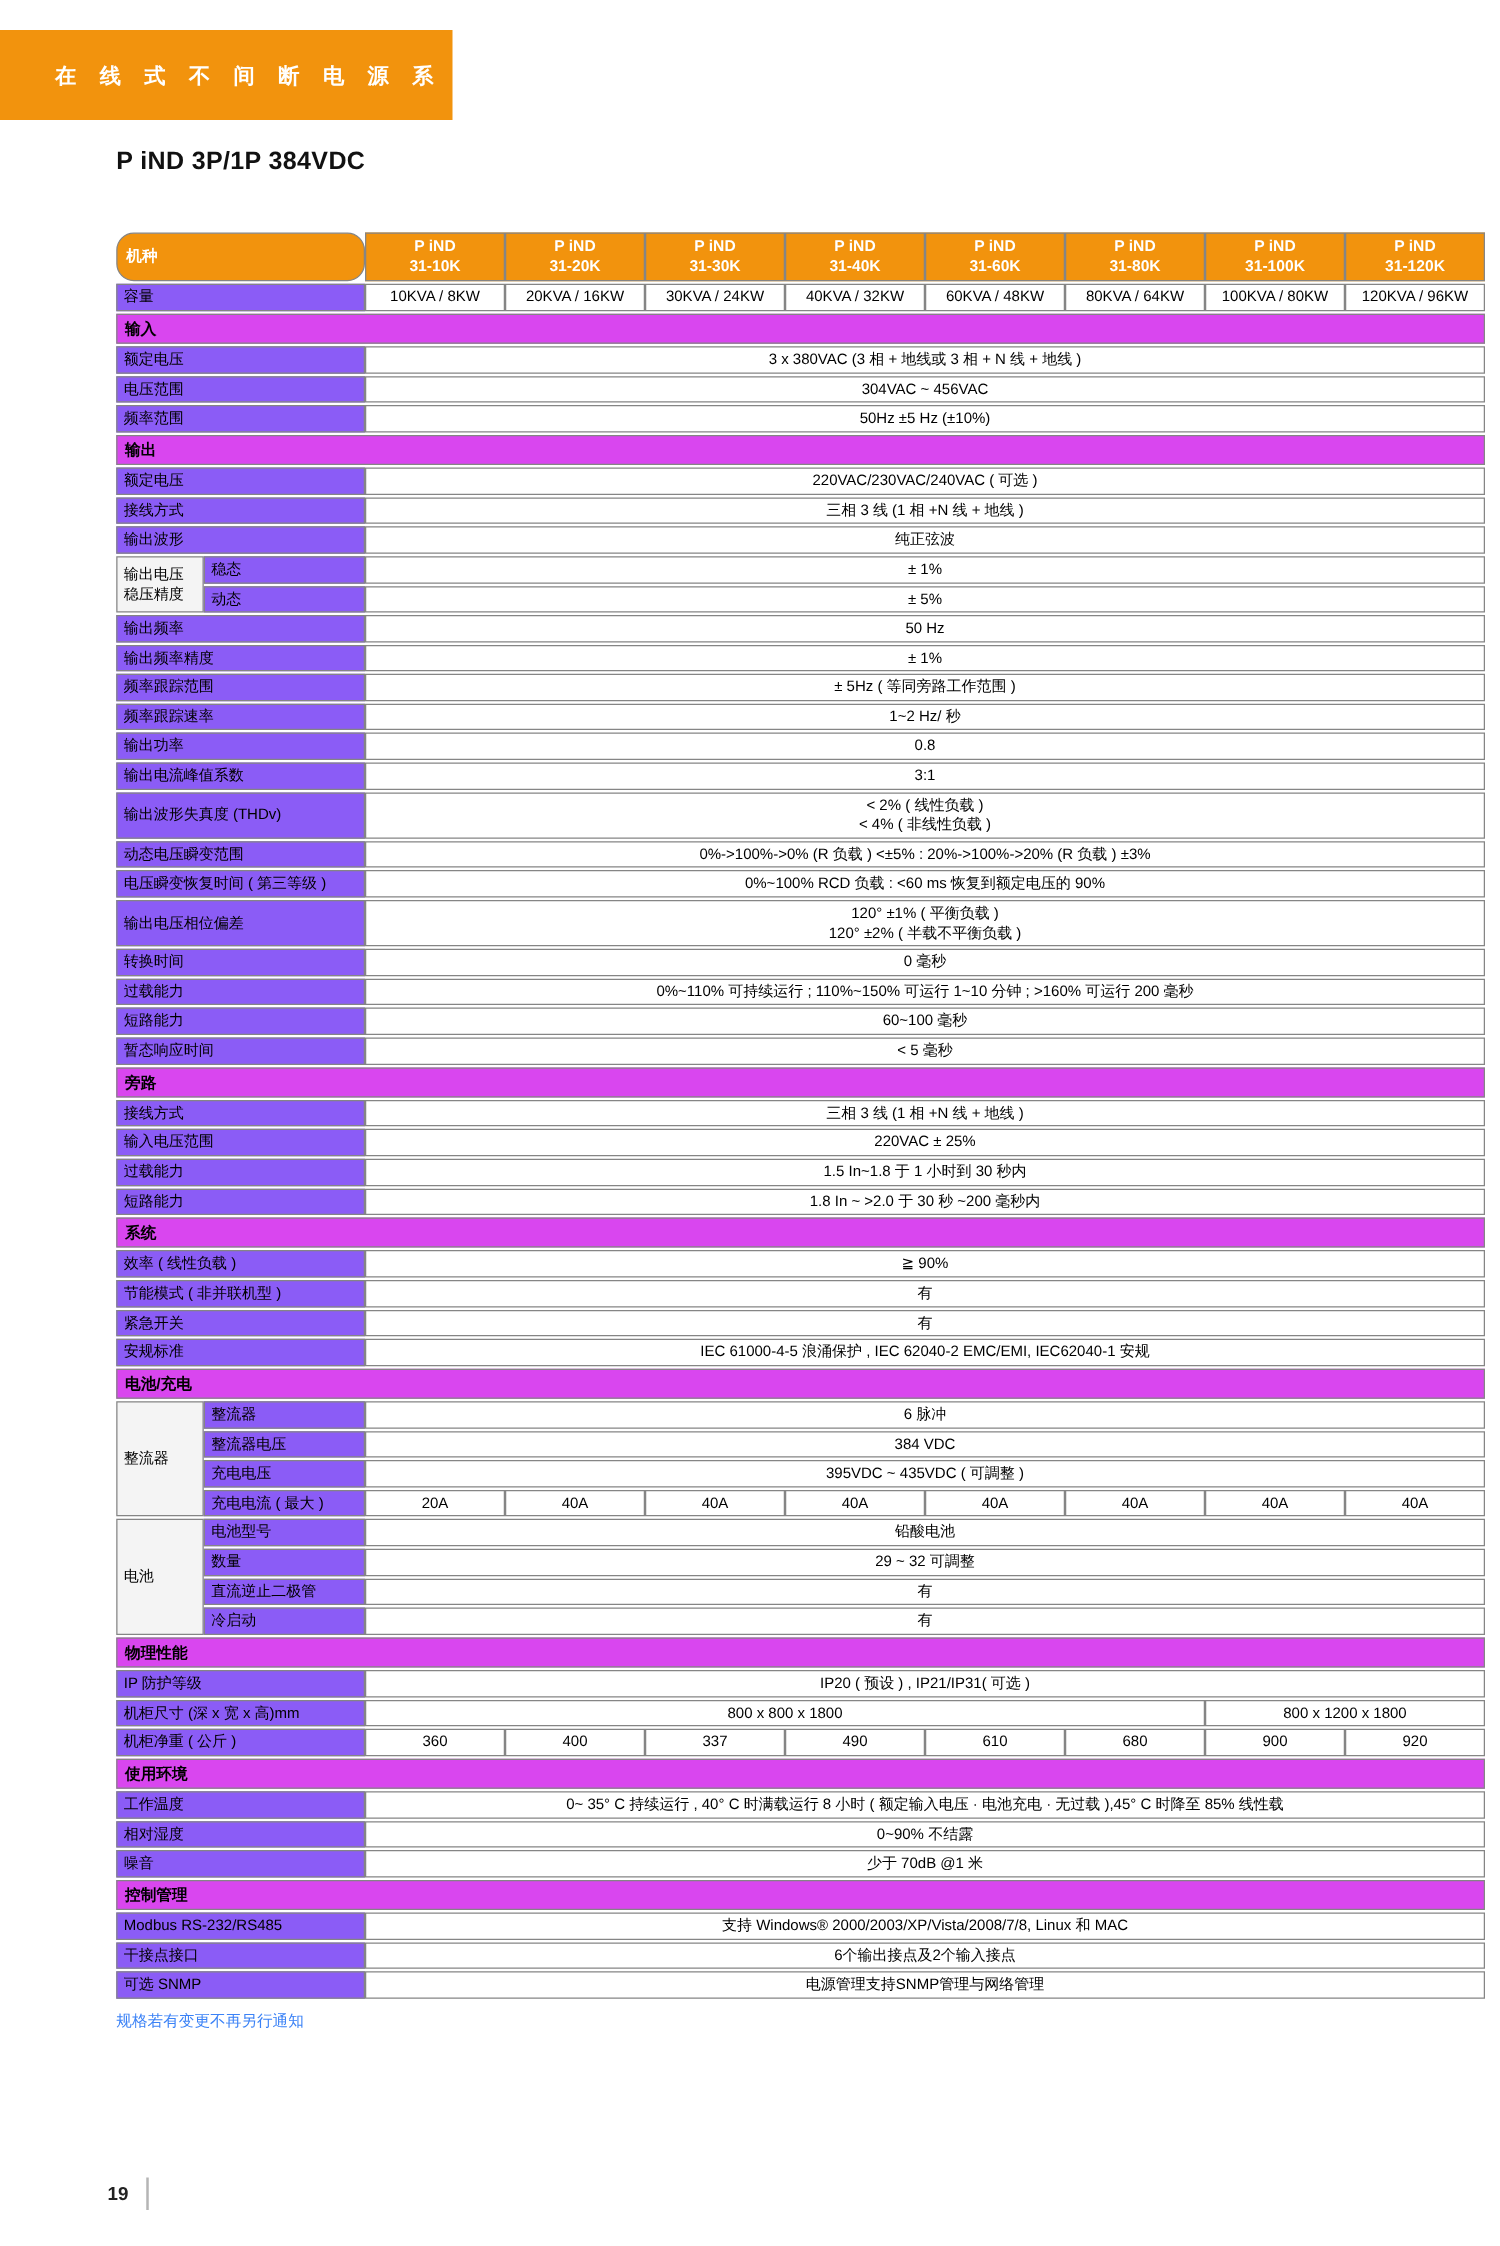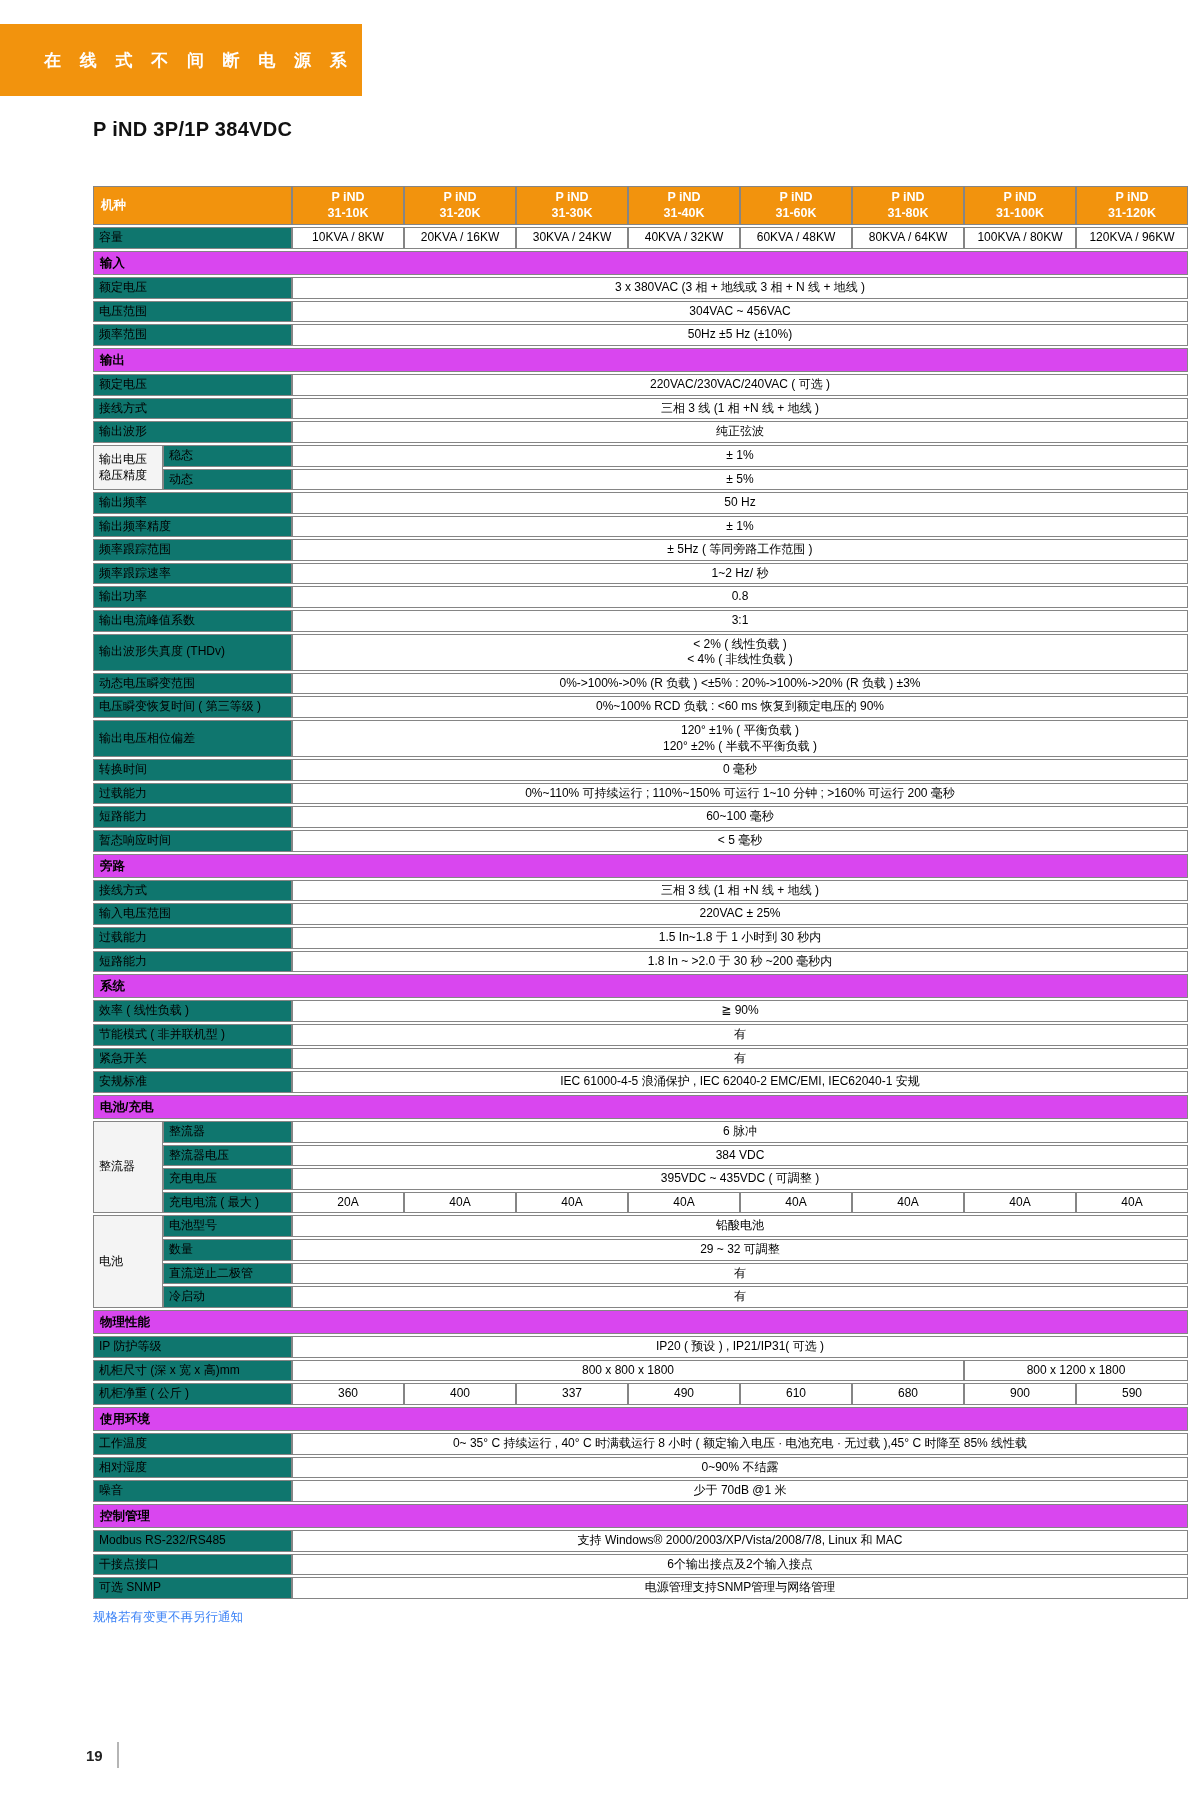--- a/index.html
+++ b/index.html
@@ -14,22 +14,22 @@
          letter-spacing:0.3px;color:#111;}
 
   .content{position:absolute;left:93px;top:184px;width:1095px;}
 
   table.spec{width:1095px;border-collapse:separate;border-spacing:0 2px;table-layout:fixed;
              font-size:12px;}
   .spec th,.spec td{border:1px solid #858585;padding:2px 5px;line-height:1.3;vertical-align:middle;
                     overflow:hidden;}
   .spec thead th{background:#F2930D;color:#fff;font-weight:bold;text-align:center;padding:3px 4px;
                  font-size:12.5px;line-height:1.25;}
-  .spec th.model-label{text-align:left;padding-left:7px;vertical-align:middle;}
-  .spec td.label{background:#0f766e;text-align:left;white-space:pre-line;margin-left:23px;}
+  .spec th.model-label{text-align:left;padding-left:7px;vertical-align:middle;border-radius:14px;}
+  .spec td.label{background:#8b5cf6;text-align:left;white-space:pre-line;margin-left:23px;}
   .spec td.group-label{background:#F4F4F4;text-align:left;white-space:pre-line;}
   .spec td.value{background:#ffffff;text-align:center;white-space:pre-line;}
   .spec td.section{background:#d946ef;font-weight:bold;font-size:12.5px;text-align:left;
                    padding:3px 6px;}
 
   .footnote{margin-top:8px;font-size:12.5px;color:#3b82f6;text-align:left;}
 
   .pagenum{position:absolute;left:62px;top:1742px;display:flex;align-items:center;}
   .pagenum .num{font-size:15px;font-weight:bold;color:#222;margin-left:24px;}
   .pagenum .bar{width:2px;height:26px;background:#b5b5b5;margin-left:14px;}
@@ -302,21 +302,21 @@
           </tr>
           <tr>
             <td class="label" colspan="2">机柜净重 ( 公斤 )</td>
             <td class="value" colspan="1">360</td>
             <td class="value" colspan="1">400</td>
             <td class="value" colspan="1">337</td>
             <td class="value" colspan="1">490</td>
             <td class="value" colspan="1">610</td>
             <td class="value" colspan="1">680</td>
             <td class="value" colspan="1">900</td>
-            <td class="value" colspan="1">590</td>
+            <td class="value" colspan="1">920</td>
           </tr>
           <tr>
             <td class="section" colspan="10">使用环境</td>
           </tr>
           <tr>
             <td class="label" colspan="2">工作温度</td>
             <td class="value" colspan="8">0~ 35° C 持续运行 , 40° C 时满载运行 8 小时 ( 额定输入电压 · 电池充电 · 无过载 ),45° C 时降至 85% 线性载</td>
           </tr>
           <tr>
             <td class="label" colspan="2">相对湿度</td>

